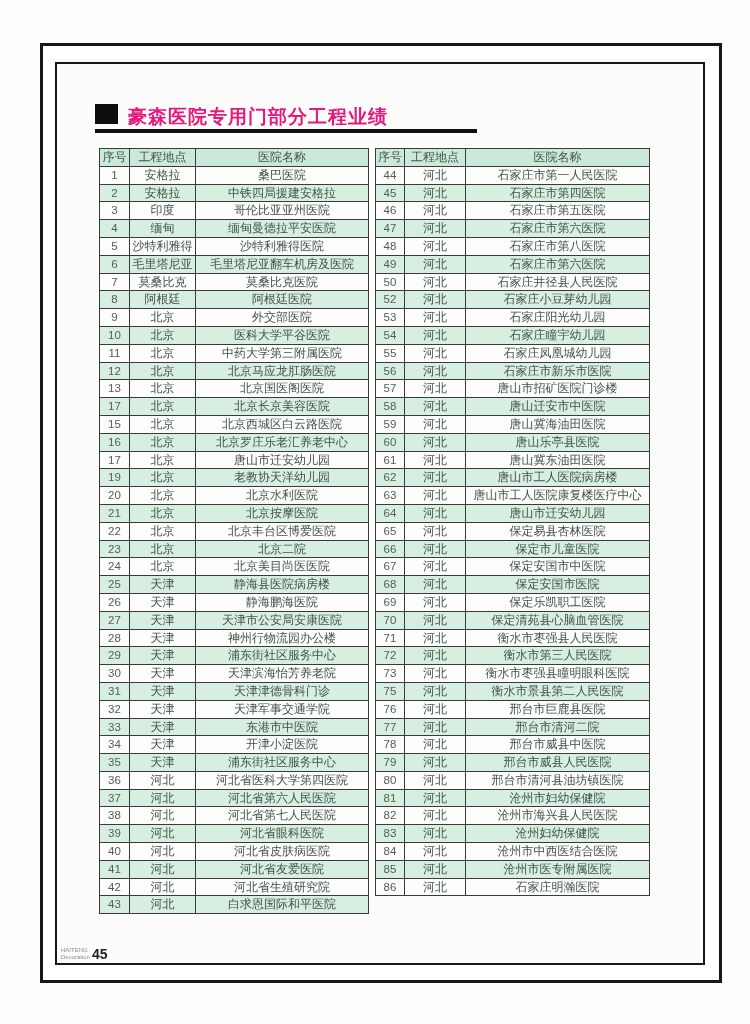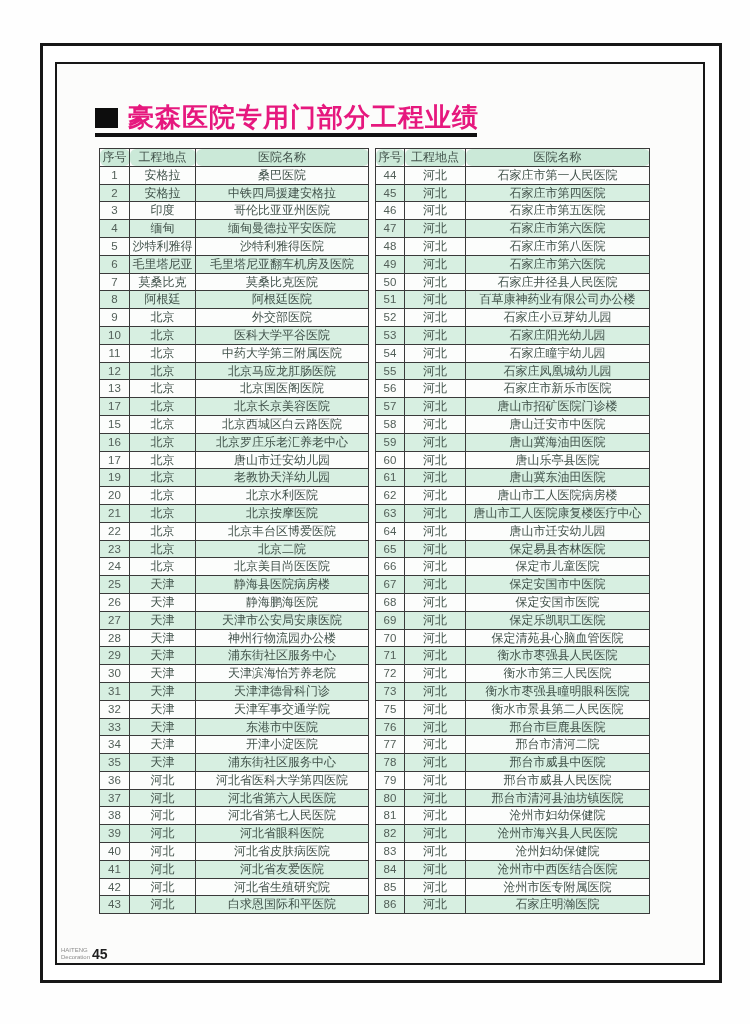--- a/index.html
+++ b/index.html
@@ -11,29 +11,29 @@
     font-family:"Liberation Sans","DejaVu Sans",sans-serif;}
   .sheet{position:relative;width:750px;height:1024px;background:#fefefe;}
   .outer-frame{position:absolute;left:40px;top:43px;width:682px;height:940px;
     border:3px solid var(--frame);background:#ffffff;}
   .inner-frame{position:absolute;left:12px;top:16px;width:650px;height:903px;
     border:2px solid var(--frame);background:var(--paper);}
   .title-block{position:absolute;left:38px;top:40px;display:flex;align-items:flex-end;
     border-bottom:4px solid #101010;padding-bottom:3px;padding-right:22px;width:382px;}
   .title-square{display:inline-block;width:23px;height:20px;background:#0d0d0d;
     margin-right:10px;margin-bottom:2px;flex:0 0 auto;}
-  .page-title{font-size:26px;font-weight:bold;color:var(--title);letter-spacing:1px;
+  .page-title{font-size:19px;font-weight:bold;color:var(--title);letter-spacing:1px;
     line-height:1;white-space:nowrap;}
   table{border-collapse:collapse;table-layout:fixed;position:absolute;top:84px;
     font-size:12px;color:var(--text);}
   #table-left{left:42px;width:269px;}
   #table-right{left:318px;width:274px;}
   th,td{border:1px solid var(--cell_border);height:16.8px;padding:0;text-align:center;
     font-weight:normal;white-space:nowrap;overflow:hidden;line-height:16.8px;}
-  thead th{background:var(--header_green);border-radius:6px;}
+  thead th{background:var(--header_green);}
   tbody tr:nth-child(odd) td{background:var(--row_white);}
   tbody tr:nth-child(even) td{background:var(--row_green);}
   td:first-child{color:#515e57;font-size:11.5px;}
   #table-left col.c-seq{width:30px;} #table-left col.c-loc{width:66px;} #table-left col.c-name{width:173px;}
   #table-right col.c-seq{width:29px;} #table-right col.c-loc{width:61px;} #table-right col.c-name{width:184px;}
   .footer{position:absolute;left:4px;bottom:2px;display:flex;align-items:flex-end;}
   .brand{font-size:6px;color:#8c8c8c;line-height:1.15;text-align:left;}
   .page-number{font-size:14px;font-weight:bold;color:#1f1f1f;margin-left:2px;line-height:1;}
 </style>
 </head>
@@ -318,25 +318,20 @@
               <td>49</td>
               <td>河北</td>
               <td>石家庄市第六医院</td>
             </tr>
             <tr>
               <td>50</td>
               <td>河北</td>
               <td>石家庄井径县人民医院</td>
             </tr>
             <tr>
-              <td>51</td>
-              <td>河北</td>
-              <td>百草康神药业有限公司办公楼</td>
-            </tr>
-            <tr>
               <td>52</td>
               <td>河北</td>
               <td>石家庄小豆芽幼儿园</td>
             </tr>
             <tr>
               <td>53</td>
               <td>河北</td>
               <td>石家庄阳光幼儿园</td>
             </tr>
             <tr>

